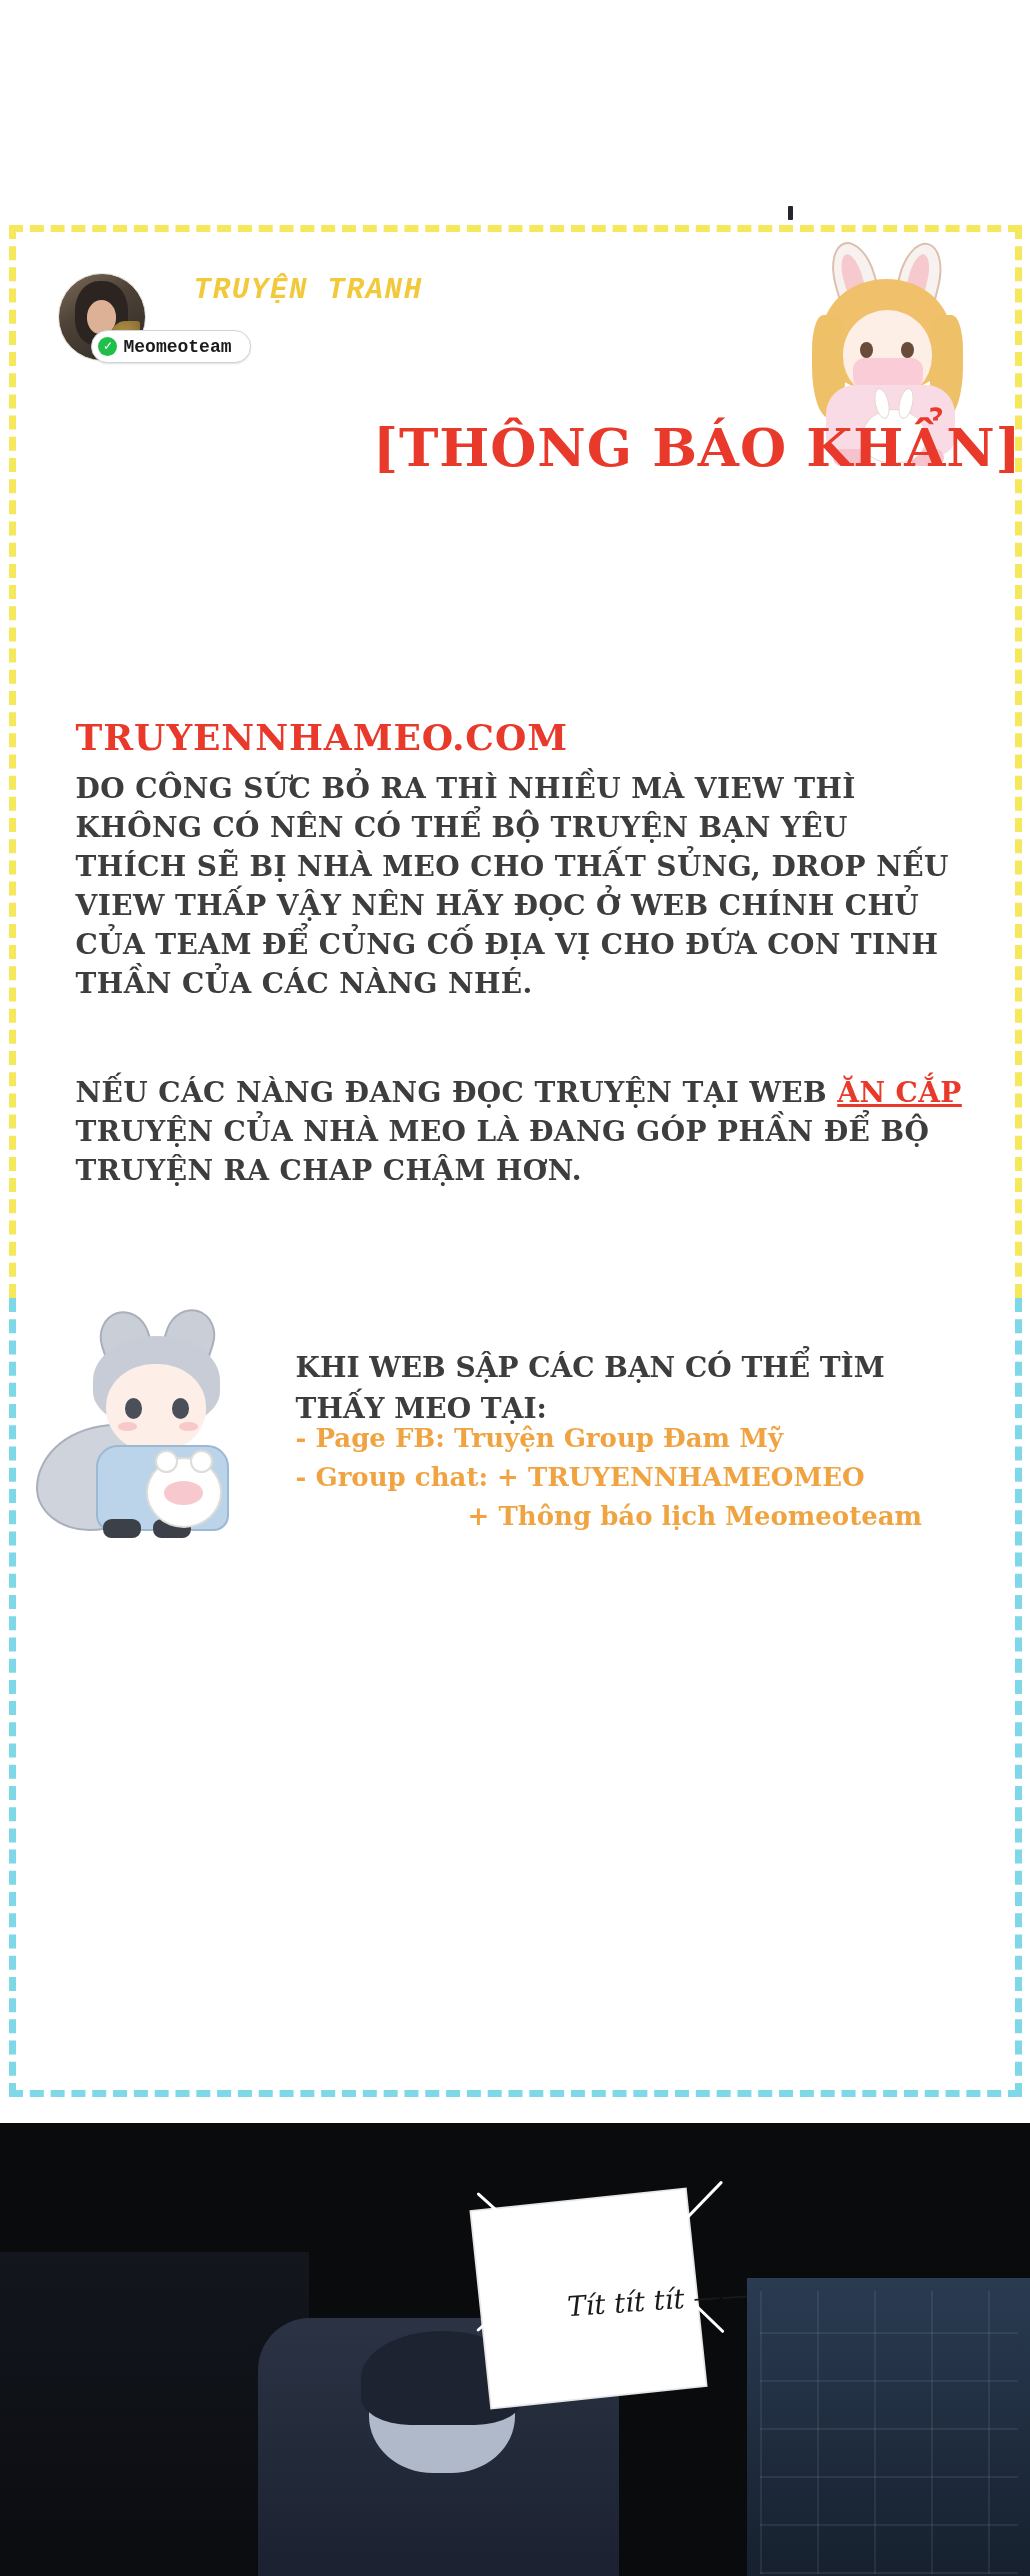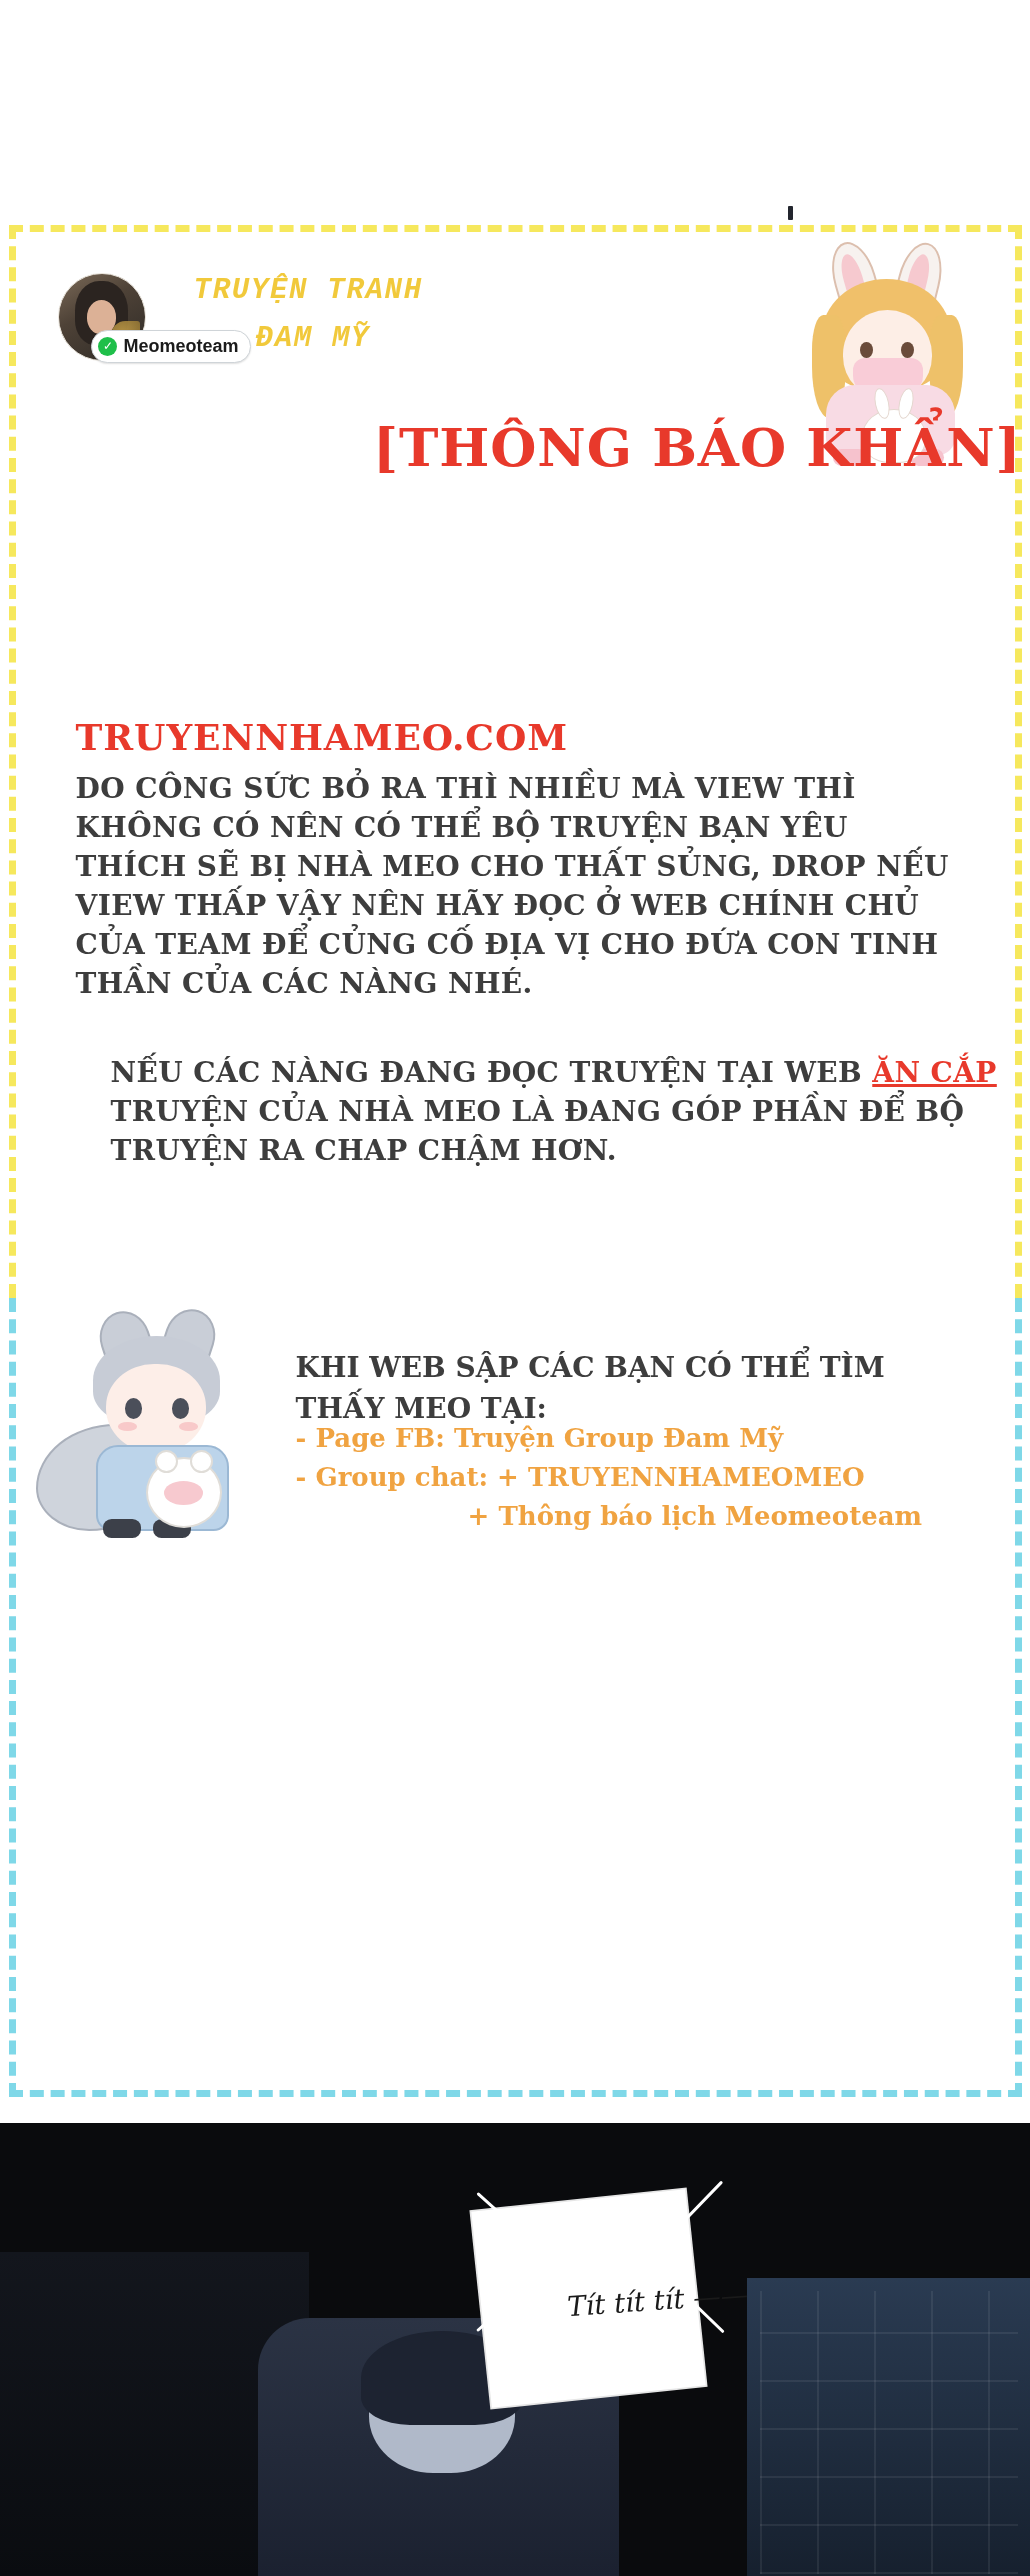--- a/index.html
+++ b/index.html
@@ -126,21 +126,21 @@
     border-radius: 50%;
     background: #1fbf4a;
     color: #fff;
     font-size: 12px;
     line-height: 19px;
     text-align: center;
     margin-right: 6px;
     flex: none;
   }
   .team-chip .chip-label {
-    font-family: Liberation Sans, sans-serif;
+    font-family: Liberation Mono, monospace;
     font-weight: bold;
     font-size: 18px;
     color: #1b1b1b;
     white-space: nowrap;
   }
   .brand-title {
     position: absolute;
     left: 151px;
     top: 15.5px;
     width: 481px;
@@ -285,21 +285,21 @@
     left: 67px;
     top: 491px;
     color: #e8392b;
     font-family: "DejaVu Serif", serif;
     font-weight: bold;
     font-size: 36px;
     letter-spacing: 0.9px;
   }
 
   .p2 { top: 544px; }
-  .p3 { top: 828px; margin-left: 35px; }
+  .p3 { top: 848px; }
   .p3 .red {
     color: #e8392b;
     text-decoration: underline;
     text-decoration-thickness: 2.6px;
   }
 
   
   .wolf-boy {
     position: absolute;
     left: 27.5px;
@@ -525,21 +525,20 @@
       <div class="hair"></div>
       <div class="face"></div>
       <div class="leaf"></div>
     </div>
     <div class="team-chip">
       <span class="check">✓</span>
       <span class="chip-label">Meomeoteam</span>
     </div>
     <div class="brand-title">
       <div>TRUYỆN TRANH</div>
-      <div class="brand-line2">ĐAM MỸ</div>
     </div>
   </div>
 
   <div class="chibi-girl">
     <div class="cg-ear l">
         <div class="inner"></div>
       </div>
     <div class="cg-ear r">
         <div class="inner"></div>
       </div>

